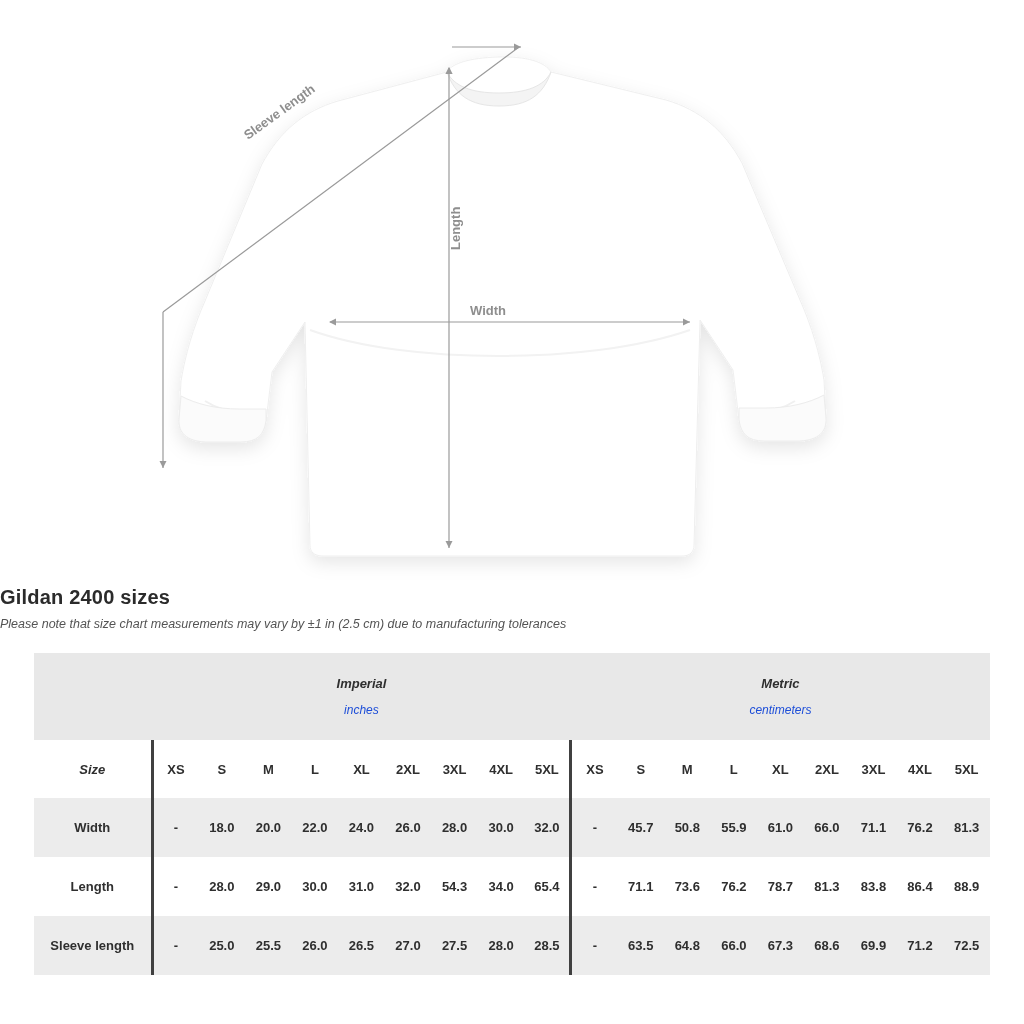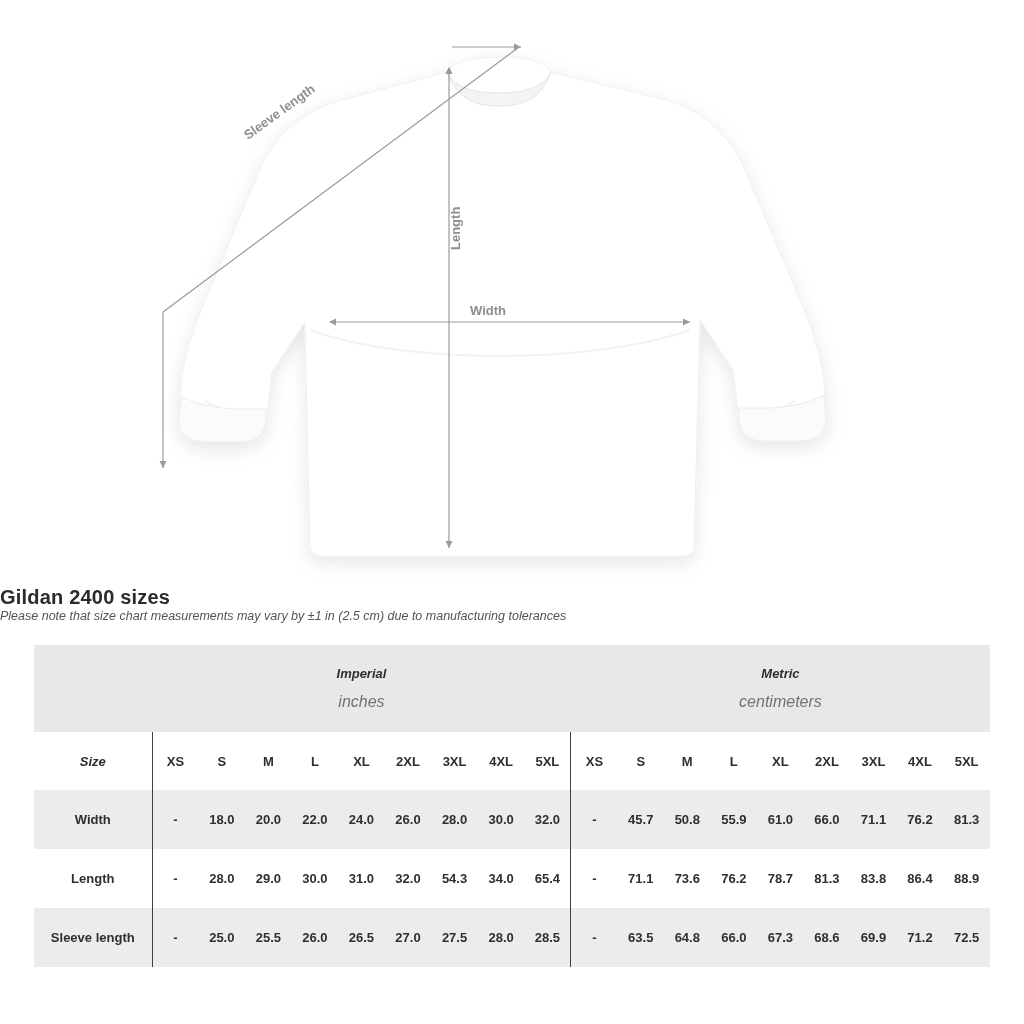--- a/index.html
+++ b/index.html
@@ -38,21 +38,21 @@
   .chart-title {
     font-size: 20px;
     font-weight: bold;
     color: #2b2b2b;
     letter-spacing: 0.2px;
   }
   .chart-note {
     font-size: 12.5px;
     font-style: italic;
     color: #545454;
-    margin-top: 0;
+    margin-top: 8px;
   }
 
   
   .table-wrap {
     margin: 22px 34px 0 34px;
   }
   table.size-chart {
     border-collapse: collapse;
     width: 956px;
     table-layout: fixed;
@@ -67,24 +67,24 @@
   }
   .unit-row td {
     height: 87px;
     background: #e8e8e8;
     color: #6d6d6d;
     font-style: italic;
     font-size: 19px;
   }
   .unit-row td .unit-sub {
     display: block;
-    font-size: 16px;
+    font-size: 12px;
     font-weight: normal;
     font-style: italic;
-    color: #737373;
+    color: #1d4ed8;
     margin-top: 12px;
   }
   .head-row td {
     height: 58px;
     background: #ffffff;
     font-size: 13.5px;
     color: #2f2f2f;
   }
   .head-row td.rowlabel {
     background: #ffffff;
@@ -102,21 +102,21 @@
   }
   td.rowlabel {
     width: 118px;
     font-size: 13.5px;
     color: #2f2f2f;
   }
   td.sizecol {
     width: 47px;
   }
   .sep {
-    border-left: 1px solid #404040;
+    border-left: 3px solid #404040;
   }
 </style>
 </head>
 <body>
 
 <div class="page">
 
   <div class="illustration">
     <svg width="1024" height="580" viewBox="0 0 1024 580" xmlns="http://www.w3.org/2000/svg">
       <defs>

